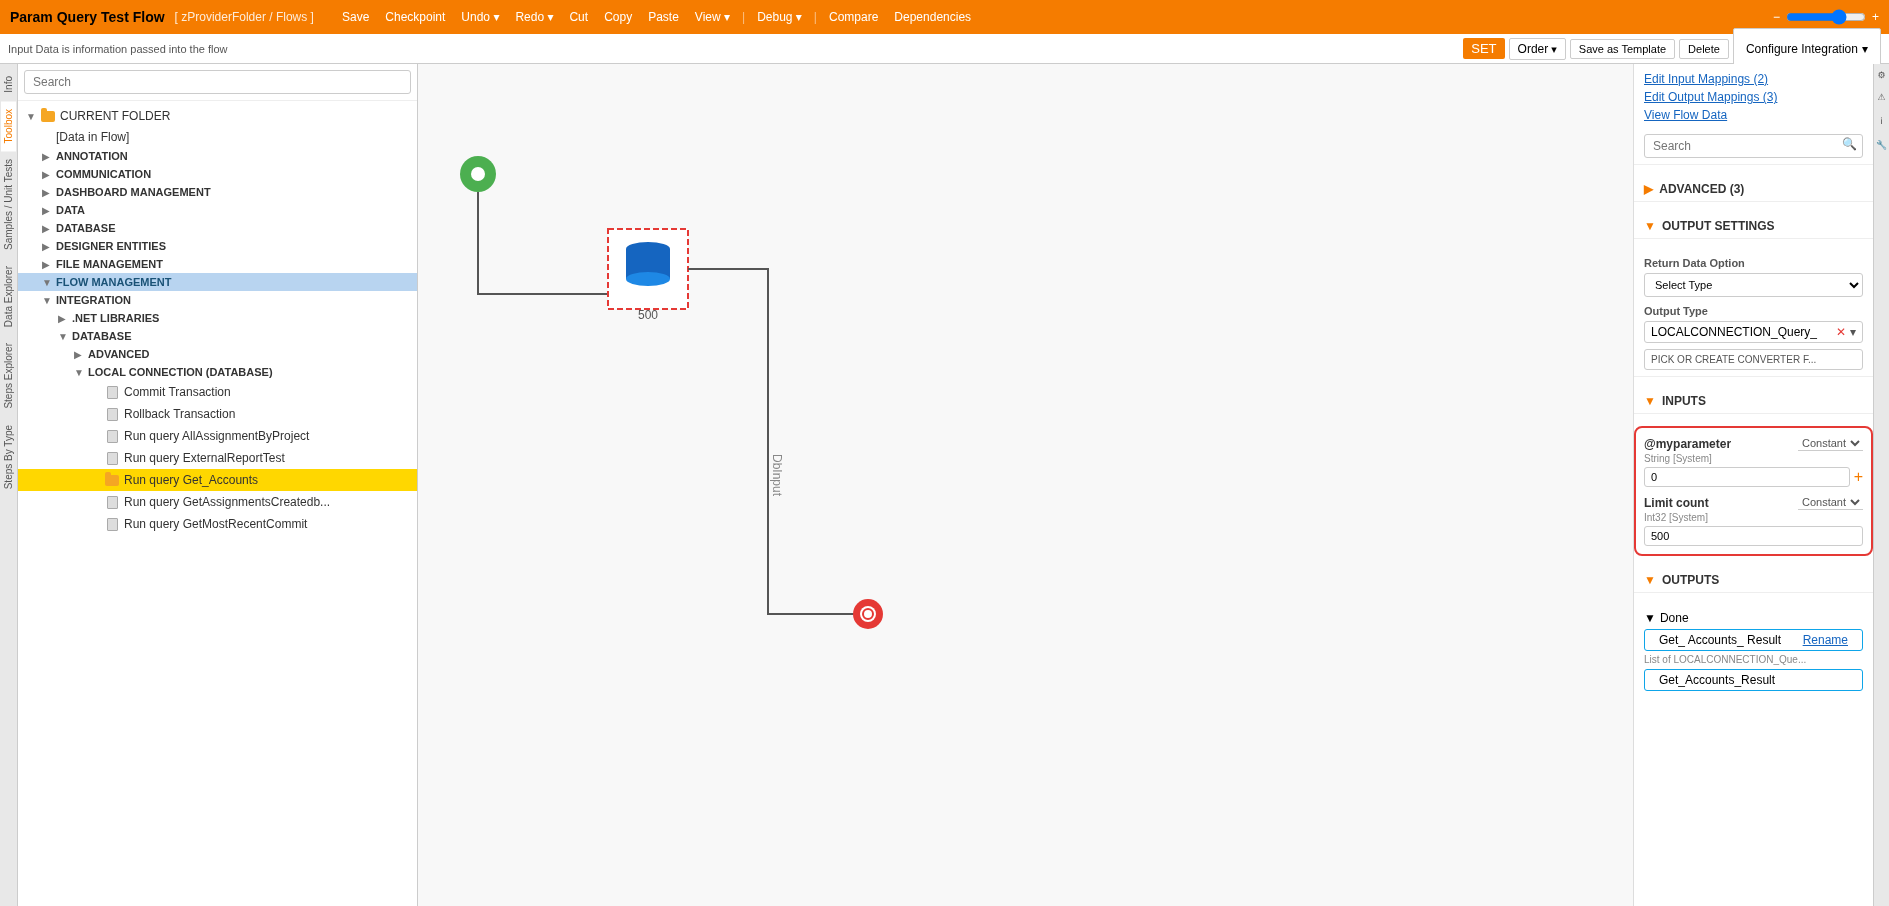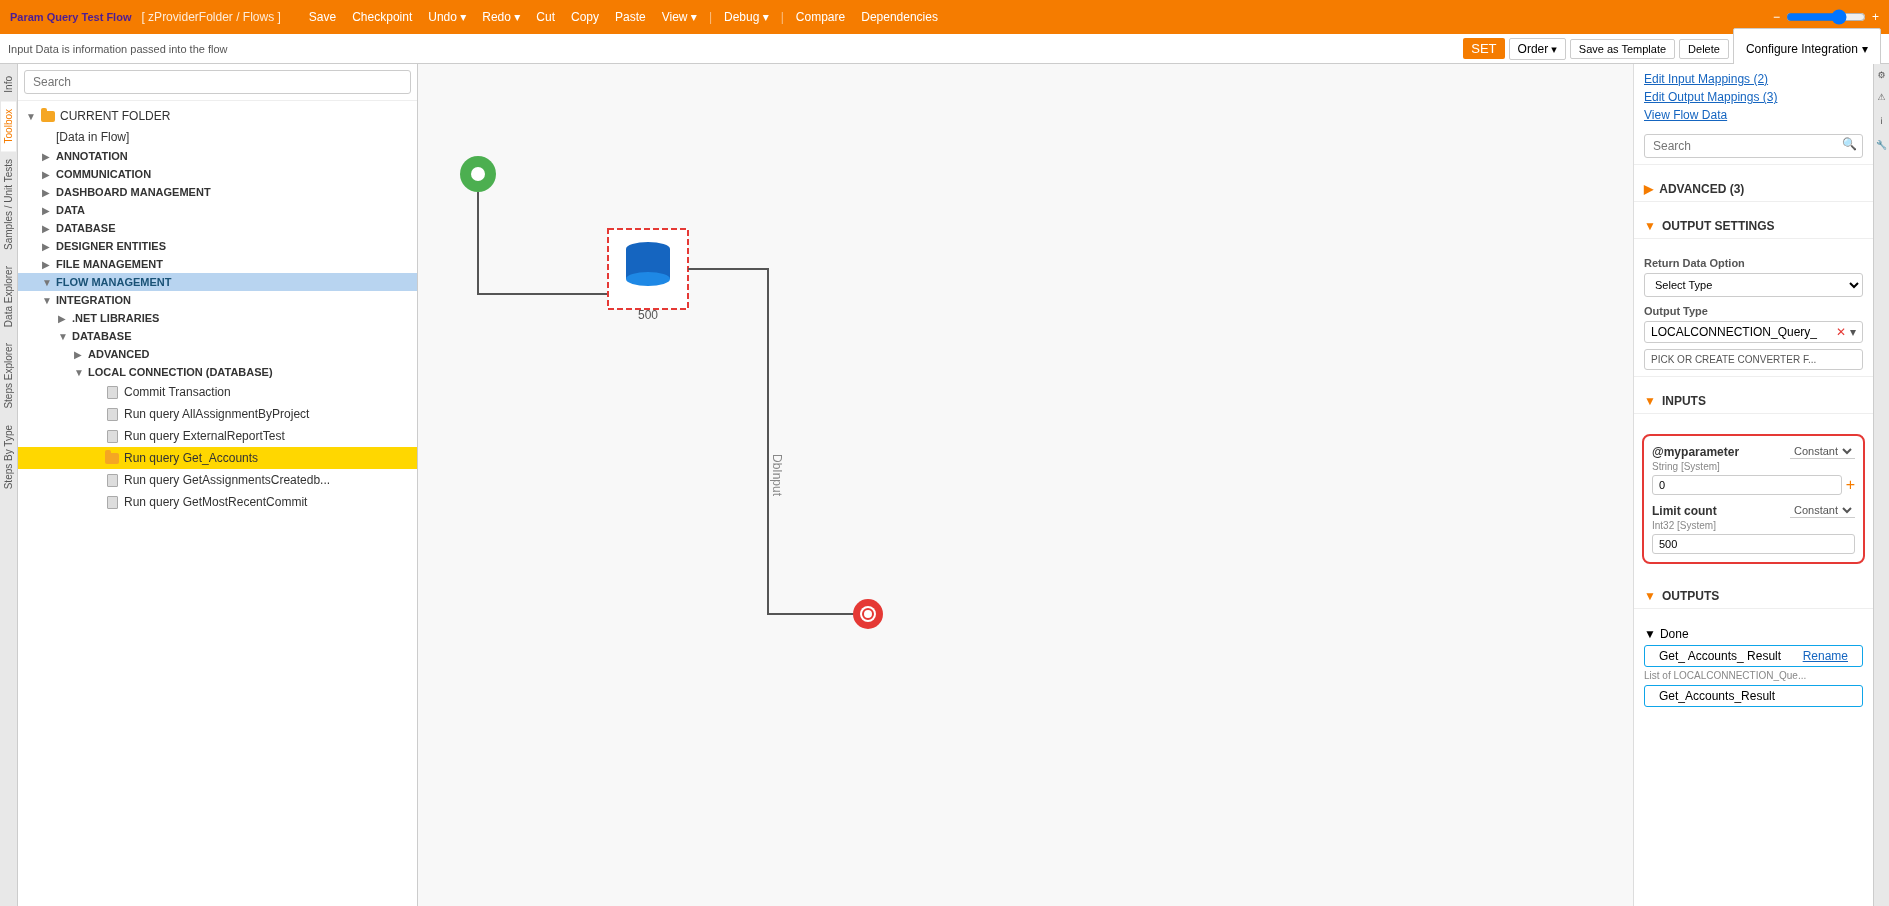--- a/index.html
+++ b/index.html
@@ -1,20 +1,20 @@
 <!DOCTYPE html>
 <html><head>
   <meta charset="utf-8">
   <style>
     * { box-sizing: border-box; margin: 0; padding: 0; font-family: Arial, sans-serif; font-size: 12px; }
     body { width: 1889px; height: 906px; overflow: hidden; background: #f0f0f0; display: flex; flex-direction: column; }
 
     
     #topbar { background: #f57c00; color: white; display: flex; align-items: center; padding: 0 10px; height: 34px; flex-shrink: 0; gap: 0; }
-    #topbar .app-title { font-size: 11px; font-weight: bold; color: #4c1d95; margin-right: 10px; }
+    #topbar .app-title { font-size: 14px; font-weight: bold; color: #000000; margin-right: 10px; }
     #topbar .breadcrumb { font-size: 12px; color: #fff; opacity: 0.85; margin-right: 20px; }
     #topbar .menu-btn { background: none; border: none; color: white; font-size: 12px; cursor: pointer; padding: 4px 8px; }
     #topbar .sep { color: rgba(255,255,255,0.5); margin: 0 4px; }
     #topbar .spacer { flex: 1; }
     #topbar .slider-area { display: flex; align-items: center; gap: 6px; }
     #topbar input[type=range] { width: 80px; }
 
     
     #toolbar2 { background: white; border-bottom: 1px solid #ccc; display: flex; align-items: center; padding: 4px 8px; height: 30px; flex-shrink: 0; }
     #toolbar2 .info-text { font-size: 11px; color: #555; flex: 1; }
@@ -210,20 +210,27 @@
         <span class="icon">
             <div class="page-icon"></div>
           </span>
         <span class="label">Commit Transaction</span>
       </div>
       <div class="tree-item tree-indent4">
         <span class="arrow"></span>
         <span class="icon">
             <div class="page-icon"></div>
           </span>
+        <span class="label">Rollback Transaction</span>
+      </div>
+      <div class="tree-item tree-indent4">
+        <span class="arrow"></span>
+        <span class="icon">
+            <div class="page-icon"></div>
+          </span>
         <span class="label">Run query AllAssignmentByProject</span>
       </div>
       <div class="tree-item tree-indent4">
         <span class="arrow"></span>
         <span class="icon">
             <div class="page-icon"></div>
           </span>
         <span class="label">Run query ExternalReportTest</span>
       </div>
       <div class="tree-item tree-indent4 highlighted" style="background:#ffd700;">
@@ -308,21 +315,21 @@
         <span class="tag-down">▾</span>
       </div>
 
       <button class="pick-btn">PICK OR CREATE CONVERTER F...</button>
     </div>
 
     <div class="section-header" style="position:relative;">
       <span class="arrow">▼</span>
       <span>INPUTS</span>
     </div>
-    <div class="panel-section" style="border:2px solid #e53935; border-radius:8px; margin:8px; padding:8px; position:relative;">
+    <div class="panel-section" style="border:2px solid #e53935; border-radius:8px; margin:0; padding:8px; position:relative;">
       
       <div class="param-row">
         <span class="param-name">@myparameter</span>
         <select class="param-type-select">
           <option>Constant</option>
         </select>
       </div>
       <div class="param-sublabel">String [System]</div>
       <div class="param-input-row">
         <input type="text" class="param-input" value="0" style="">

